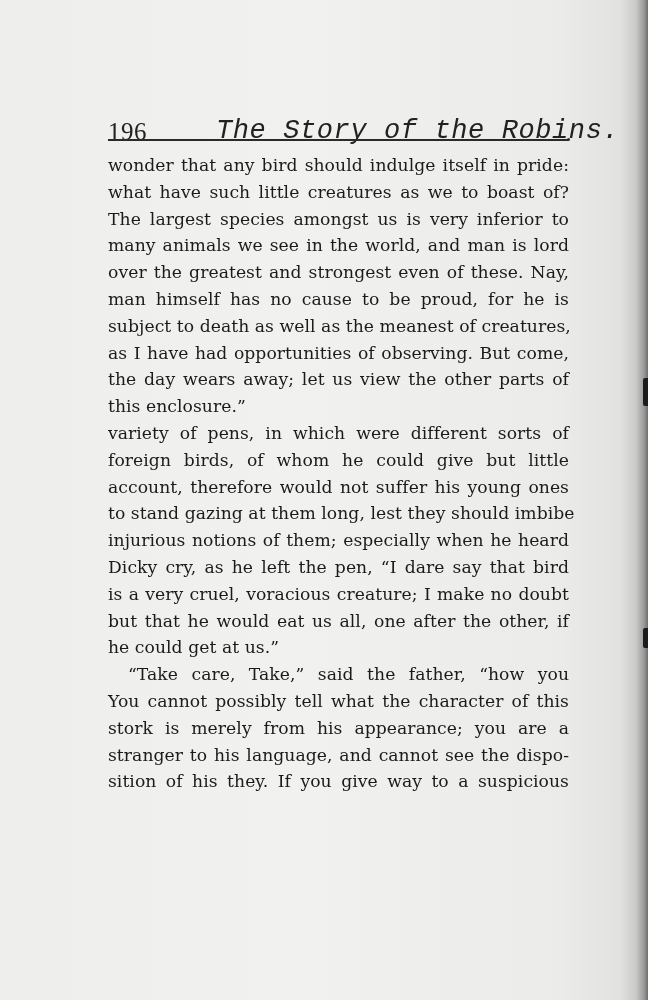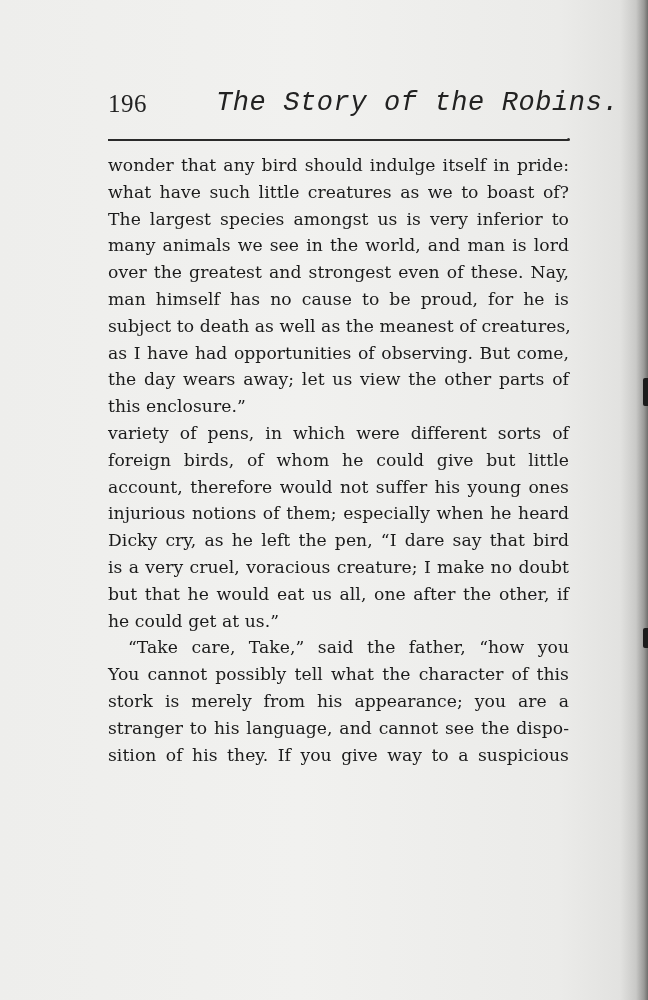--- a/index.html
+++ b/index.html
@@ -25,21 +25,21 @@
     .edge-mark {
       position: absolute;
       right: 0;
       width: 5px;
       background: #1c1c1c;
       border-radius: 2px 0 0 2px;
     }
     .header {
       position: absolute;
       left: 108px;
-      top: 88px;
+      top: 116px;
       width: 460px;
       height: 30px;
     }
     .page-number {
       position: absolute;
       left: 0;
       top: 2px;
       font-family: "Liberation Serif", serif;
       font-size: 25px;
       letter-spacing: 0.5px;
@@ -123,20 +123,21 @@
       <span class="line">subject to death as well as the meanest of creatures,</span>
       <span class="line">as I have had opportunities of observing. But come,</span>
       <span class="line">the day wears away; let us view the other parts of</span>
       <span class="line last">this enclosure.”</span>
     </div>
 
     <div class="paragraph">
       <span class="line">variety of pens, in which were different sorts of</span>
       <span class="line">foreign birds, of whom he could give but little</span>
       <span class="line">account, therefore would not suffer his young ones</span>
+      <span class="line">to stand gazing at them long, lest they should imbibe</span>
       <span class="line">injurious notions of them; especially when he heard</span>
       <span class="line">Dicky cry, as he left the pen, “I dare say that bird</span>
       <span class="line">is a very cruel, voracious creature; I make no doubt</span>
       <span class="line">but that he would eat us all, one after the other, if</span>
       <span class="line last">he could get at us.”</span>
     </div>
 
     <div class="paragraph">
       <span class="line indent">“Take care, Take,” said the father, “how you</span>
       <span class="line">You cannot possibly tell what the character of this</span>

